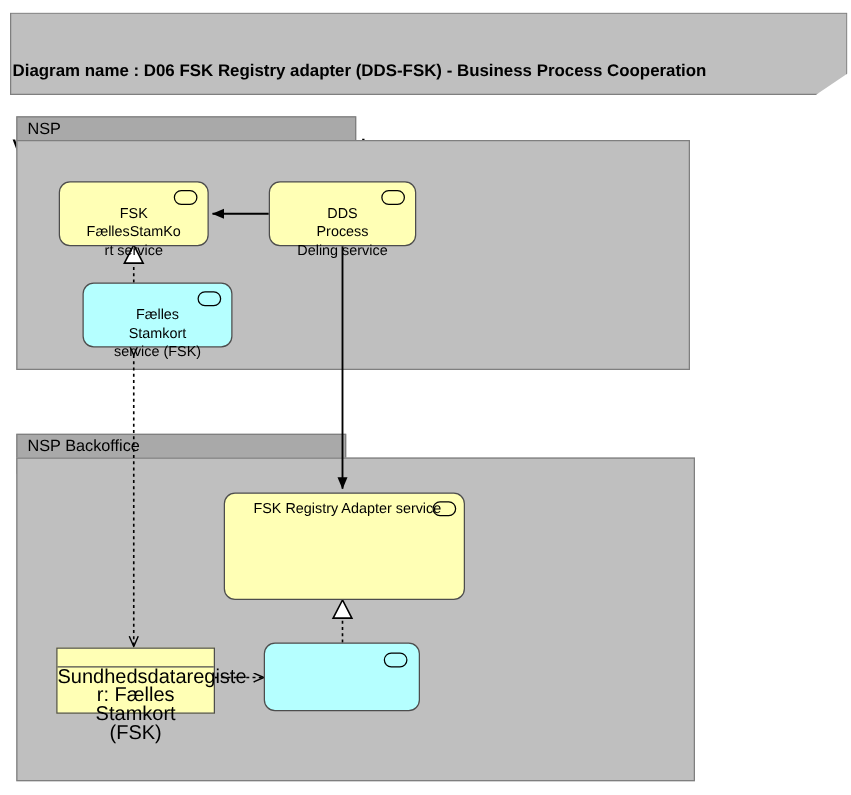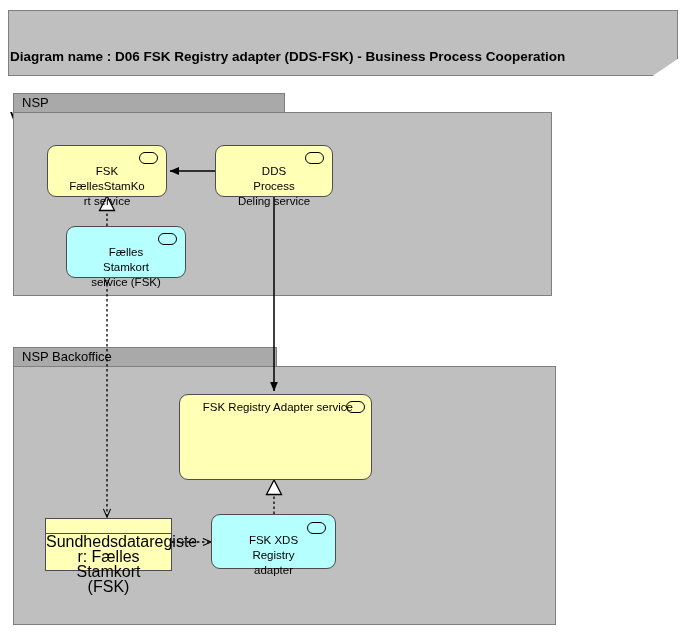--- a/index.html
+++ b/index.html
@@ -166,19 +166,16 @@
   </div>
 
   <div class="node object yellow" style="left:45px;top:518px;width:127px;height:53px;overflow:visible;">
     <span class="obj-divider"></span>
     <span class="obj-label">Sundhedsdataregiste
 r: Fælles Stamkort
 (FSK)</span>
   </div>
 
   <div class="node svc cyan" style="left:211px;top:514px;width:125px;height:55px;">
-    <span class="node-label">FSK XDS
-Registry
-adapter</span>
     <span class="svc-icon" style="right:9px;top:7px;"></span>
   </div>
 
 </div>
 
 </body></html>

